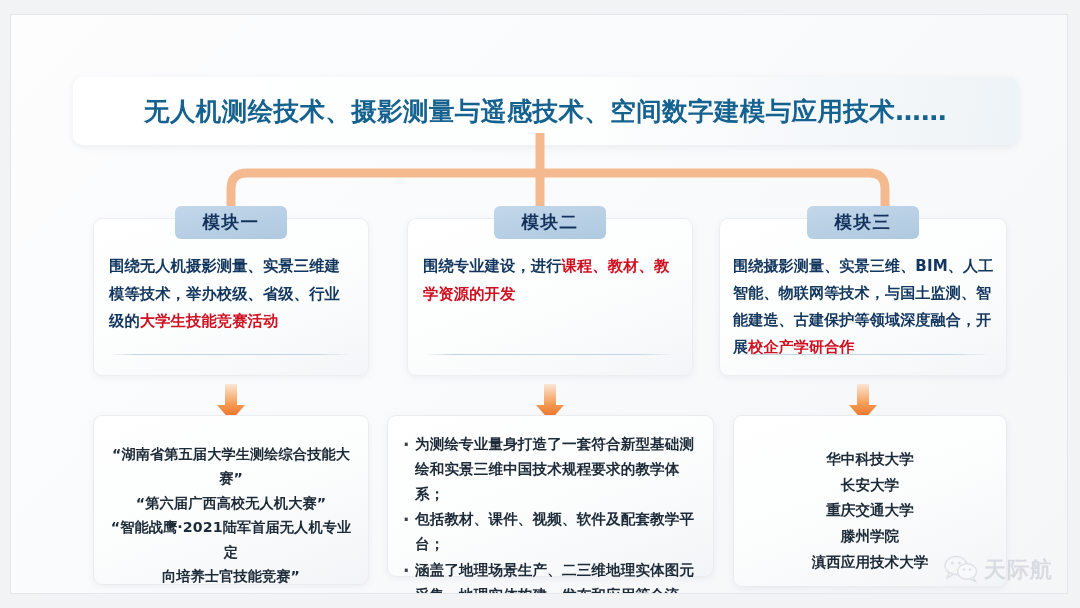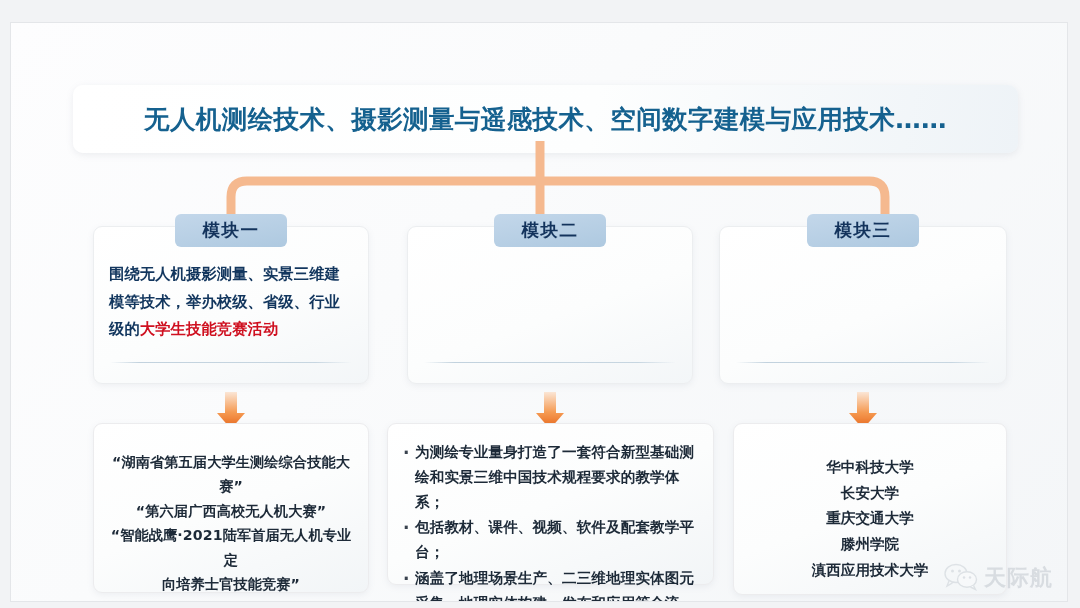--- a/index.html
+++ b/index.html
@@ -14,21 +14,20 @@
 
   #slide {
     position: absolute;
     left: 10px;
     top: 14px;
     width: 1058px;
     height: 580px;
     background: linear-gradient(135deg, #fdfdfe 0%, #fafbfc 40%, #f4f6f8 100%);
     border: 1px solid #e4e6e9;
     overflow: hidden;
-    margin-top: 8px;
   }
 
   
   #title-banner {
     position: absolute;
     left: 62px;
     top: 62px;
     width: 945px;
     height: 68px;
     background: linear-gradient(100deg, #ffffff 0%, #fdfefe 55%, #eef3f7 100%);
@@ -210,25 +209,31 @@
   <div class="top-card" id="card-1">
     <div class="badge">模块一</div>
     <div class="card-body">
       <span>围绕无人机摄影测量、实景三维</span><span>建模等技术，举办校级、省级、</span><span>行业级的</span><span class="hl">大学生技能竞赛活动</span>
     </div>
     <div class="card-divider"></div>
   </div>
 
   <div class="top-card" id="card-2">
     <div class="badge">模块二</div>
+    <div class="card-body">
+      <span>围绕专业建设，进行</span><span class="hl">课程、教材、</span><span class="hl">教学资源的开发</span>
+    </div>
     <div class="card-divider"></div>
   </div>
 
   <div class="top-card" id="card-3">
     <div class="badge">模块三</div>
+    <div class="card-body">
+      <span>围绕摄影测量、实景三维、BIM、</span><span>人工智能、物联网等技术，与国土</span><span>监测、智能建造、古建保护等领域</span><span>深度融合，开展</span><span class="hl">校企产学研合作</span>
+    </div>
     <div class="card-divider"></div>
   </div>
 
   <svg class="down-arrow" id="arrow-1" viewBox="0 0 34 40">
     <defs>
       <linearGradient id="ag1" x1="0" y1="0" x2="0" y2="1">
         <stop offset="0%" stop-color="#fbe6d6"></stop>
           <stop offset="55%" stop-color="#f59a52"></stop>
           <stop offset="100%" stop-color="#e8661a"></stop>
       </linearGradient>

